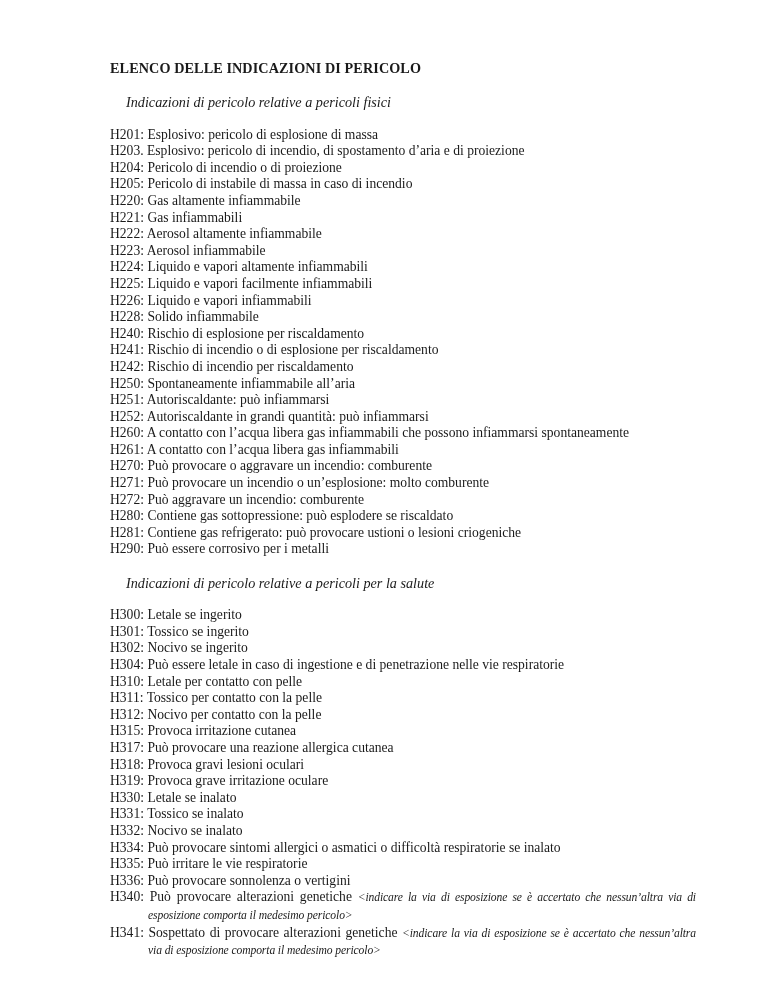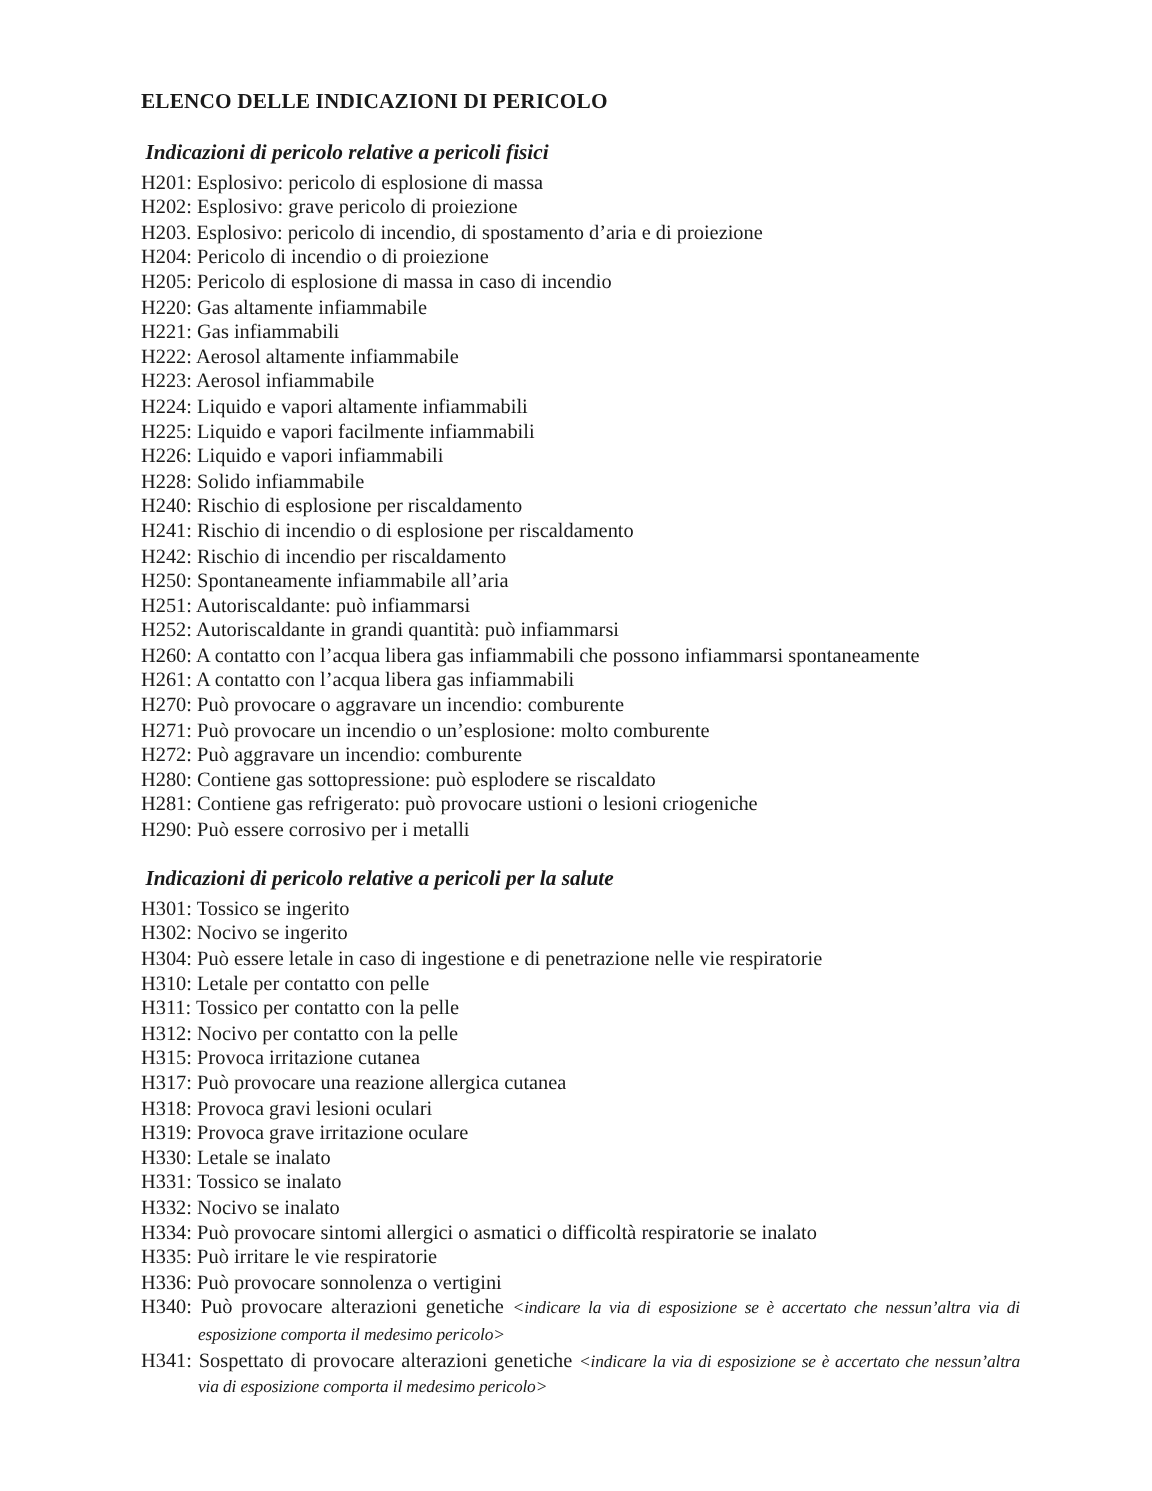--- a/index.html
+++ b/index.html
@@ -10,40 +10,40 @@
     body {
       width: 768px;
       height: 994px;
       position: relative;
       overflow: hidden;
       font-family: "Liberation Serif", "DejaVu Serif", serif;
       color: #1a1a1a;
     }
     .page {
       position: absolute;
-      left: 94px;
+      left: 110px;
       top: 60px;
       width: 586px;
     }
     .doc-title {
       font-weight: bold;
       font-size: 14.2px;
       line-height: 17px;
       margin: 0 0 17px 0;
       letter-spacing: 0.1px;
     }
     .section {
       margin: 0 0 16.6px 0;
     }
     .section-heading {
-      font-weight: bold;
+      font-weight: normal;
       font-style: italic;
       font-size: 14.2px;
       line-height: 16.6px;
-      margin: 3px;
+      margin: 16px;
     }
     .entries {
       list-style: none;
       margin: 0;
       padding: 0;
     }
     .entry {
       font-size: 13.6px;
       line-height: 16.6px;
       margin: 0;
@@ -67,24 +67,23 @@
 </head>
 <body>
 
 <div class="page">
   <h1 class="doc-title">ELENCO DELLE INDICAZIONI DI PERICOLO</h1>
 
   <section class="section">
     <h2 class="section-heading">Indicazioni di pericolo relative a pericoli fisici</h2>
     <ul class="entries">
         <li class="entry"><span class="code">H201</span><span style="white-space: pre;">: </span><span>Esplosivo: pericolo di esplosione di massa</span></li>
-        <li class="entry"><span class="code">H202</span><span style="white-space: pre;">: </span><span>Esplosivo: grave pericolo di proiezione</span></li>
         <li class="entry"><span class="code">H203</span><span style="white-space: pre;">. </span><span>Esplosivo: pericolo di incendio, di spostamento d’aria e di proiezione</span></li>
         <li class="entry"><span class="code">H204</span><span style="white-space: pre;">: </span><span>Pericolo di incendio o di proiezione</span></li>
-        <li class="entry"><span class="code">H205</span><span style="white-space: pre;">: </span><span>Pericolo di esplosione di massa in caso di incendio</span></li>
+        <li class="entry"><span class="code">H205</span><span style="white-space: pre;">: </span><span>Pericolo di instabile di massa in caso di incendio</span></li>
         <li class="entry"><span class="code">H220</span><span style="white-space: pre;">: </span><span>Gas altamente infiammabile</span></li>
         <li class="entry"><span class="code">H221</span><span style="white-space: pre;">: </span><span>Gas infiammabili</span></li>
         <li class="entry"><span class="code">H222</span><span style="white-space: pre;">: </span><span>Aerosol altamente infiammabile</span></li>
         <li class="entry"><span class="code">H223</span><span style="white-space: pre;">: </span><span>Aerosol infiammabile</span></li>
         <li class="entry"><span class="code">H224</span><span style="white-space: pre;">: </span><span>Liquido e vapori altamente infiammabili</span></li>
         <li class="entry"><span class="code">H225</span><span style="white-space: pre;">: </span><span>Liquido e vapori facilmente infiammabili</span></li>
         <li class="entry"><span class="code">H226</span><span style="white-space: pre;">: </span><span>Liquido e vapori infiammabili</span></li>
         <li class="entry"><span class="code">H228</span><span style="white-space: pre;">: </span><span>Solido infiammabile</span></li>
         <li class="entry"><span class="code">H240</span><span style="white-space: pre;">: </span><span>Rischio di esplosione per riscaldamento</span></li>
         <li class="entry"><span class="code">H241</span><span style="white-space: pre;">: </span><span>Rischio di incendio o di esplosione per riscaldamento</span></li>
@@ -99,20 +98,21 @@
         <li class="entry"><span class="code">H272</span><span style="white-space: pre;">: </span><span>Può aggravare un incendio: comburente</span></li>
         <li class="entry"><span class="code">H280</span><span style="white-space: pre;">: </span><span>Contiene gas sottopressione: può esplodere se riscaldato</span></li>
         <li class="entry"><span class="code">H281</span><span style="white-space: pre;">: </span><span>Contiene gas refrigerato: può provocare ustioni o lesioni criogeniche</span></li>
         <li class="entry"><span class="code">H290</span><span style="white-space: pre;">: </span><span>Può essere corrosivo per i metalli</span></li>
       </ul>
   </section>
 
   <section class="section">
     <h2 class="section-heading">Indicazioni di pericolo relative a pericoli per la salute</h2>
     <ul class="entries">
+        <li class="entry"><span class="code">H300</span><span style="white-space: pre;">: </span><span>Letale se ingerito</span></li>
         <li class="entry"><span class="code">H301</span><span style="white-space: pre;">: </span><span>Tossico se ingerito</span></li>
         <li class="entry"><span class="code">H302</span><span style="white-space: pre;">: </span><span>Nocivo se ingerito</span></li>
         <li class="entry"><span class="code">H304</span><span style="white-space: pre;">: </span><span>Può essere letale in caso di ingestione e di penetrazione nelle vie respiratorie</span></li>
         <li class="entry"><span class="code">H310</span><span style="white-space: pre;">: </span><span>Letale per contatto con pelle</span></li>
         <li class="entry"><span class="code">H311</span><span style="white-space: pre;">: </span><span>Tossico per contatto con la pelle</span></li>
         <li class="entry"><span class="code">H312</span><span style="white-space: pre;">: </span><span>Nocivo per contatto con la pelle</span></li>
         <li class="entry"><span class="code">H315</span><span style="white-space: pre;">: </span><span>Provoca irritazione cutanea</span></li>
         <li class="entry"><span class="code">H317</span><span style="white-space: pre;">: </span><span>Può provocare una reazione allergica cutanea</span></li>
         <li class="entry"><span class="code">H318</span><span style="white-space: pre;">: </span><span>Provoca gravi lesioni oculari</span></li>
         <li class="entry"><span class="code">H319</span><span style="white-space: pre;">: </span><span>Provoca grave irritazione oculare</span></li>

